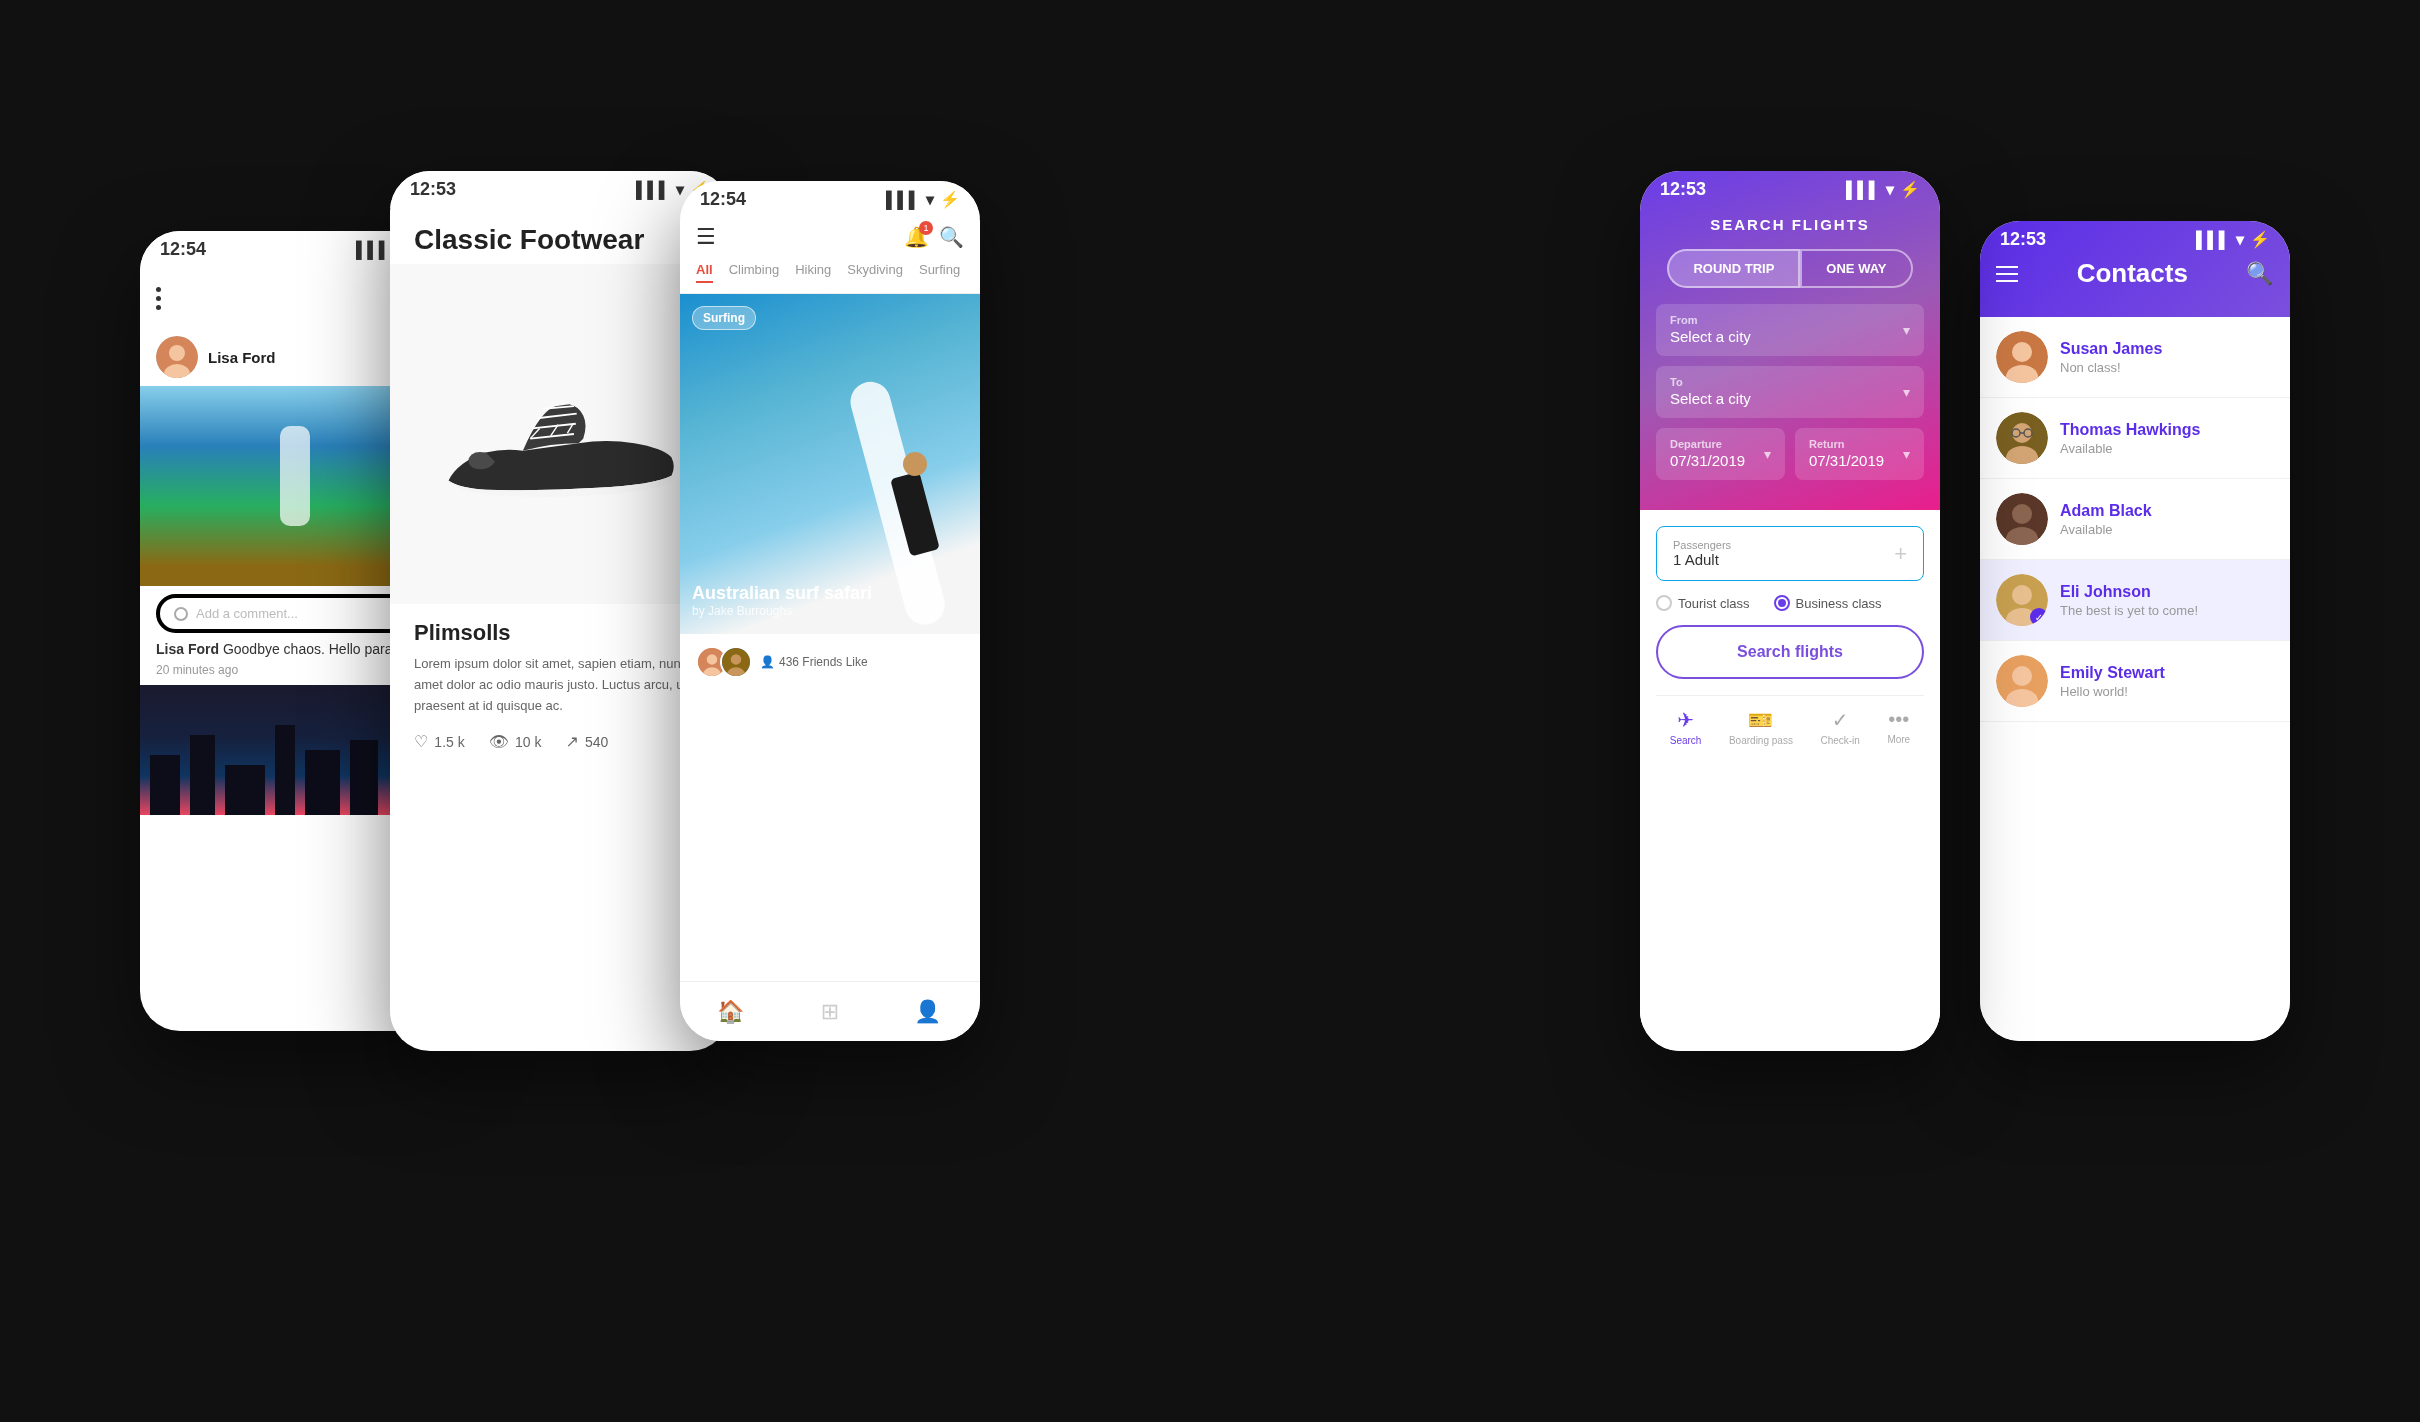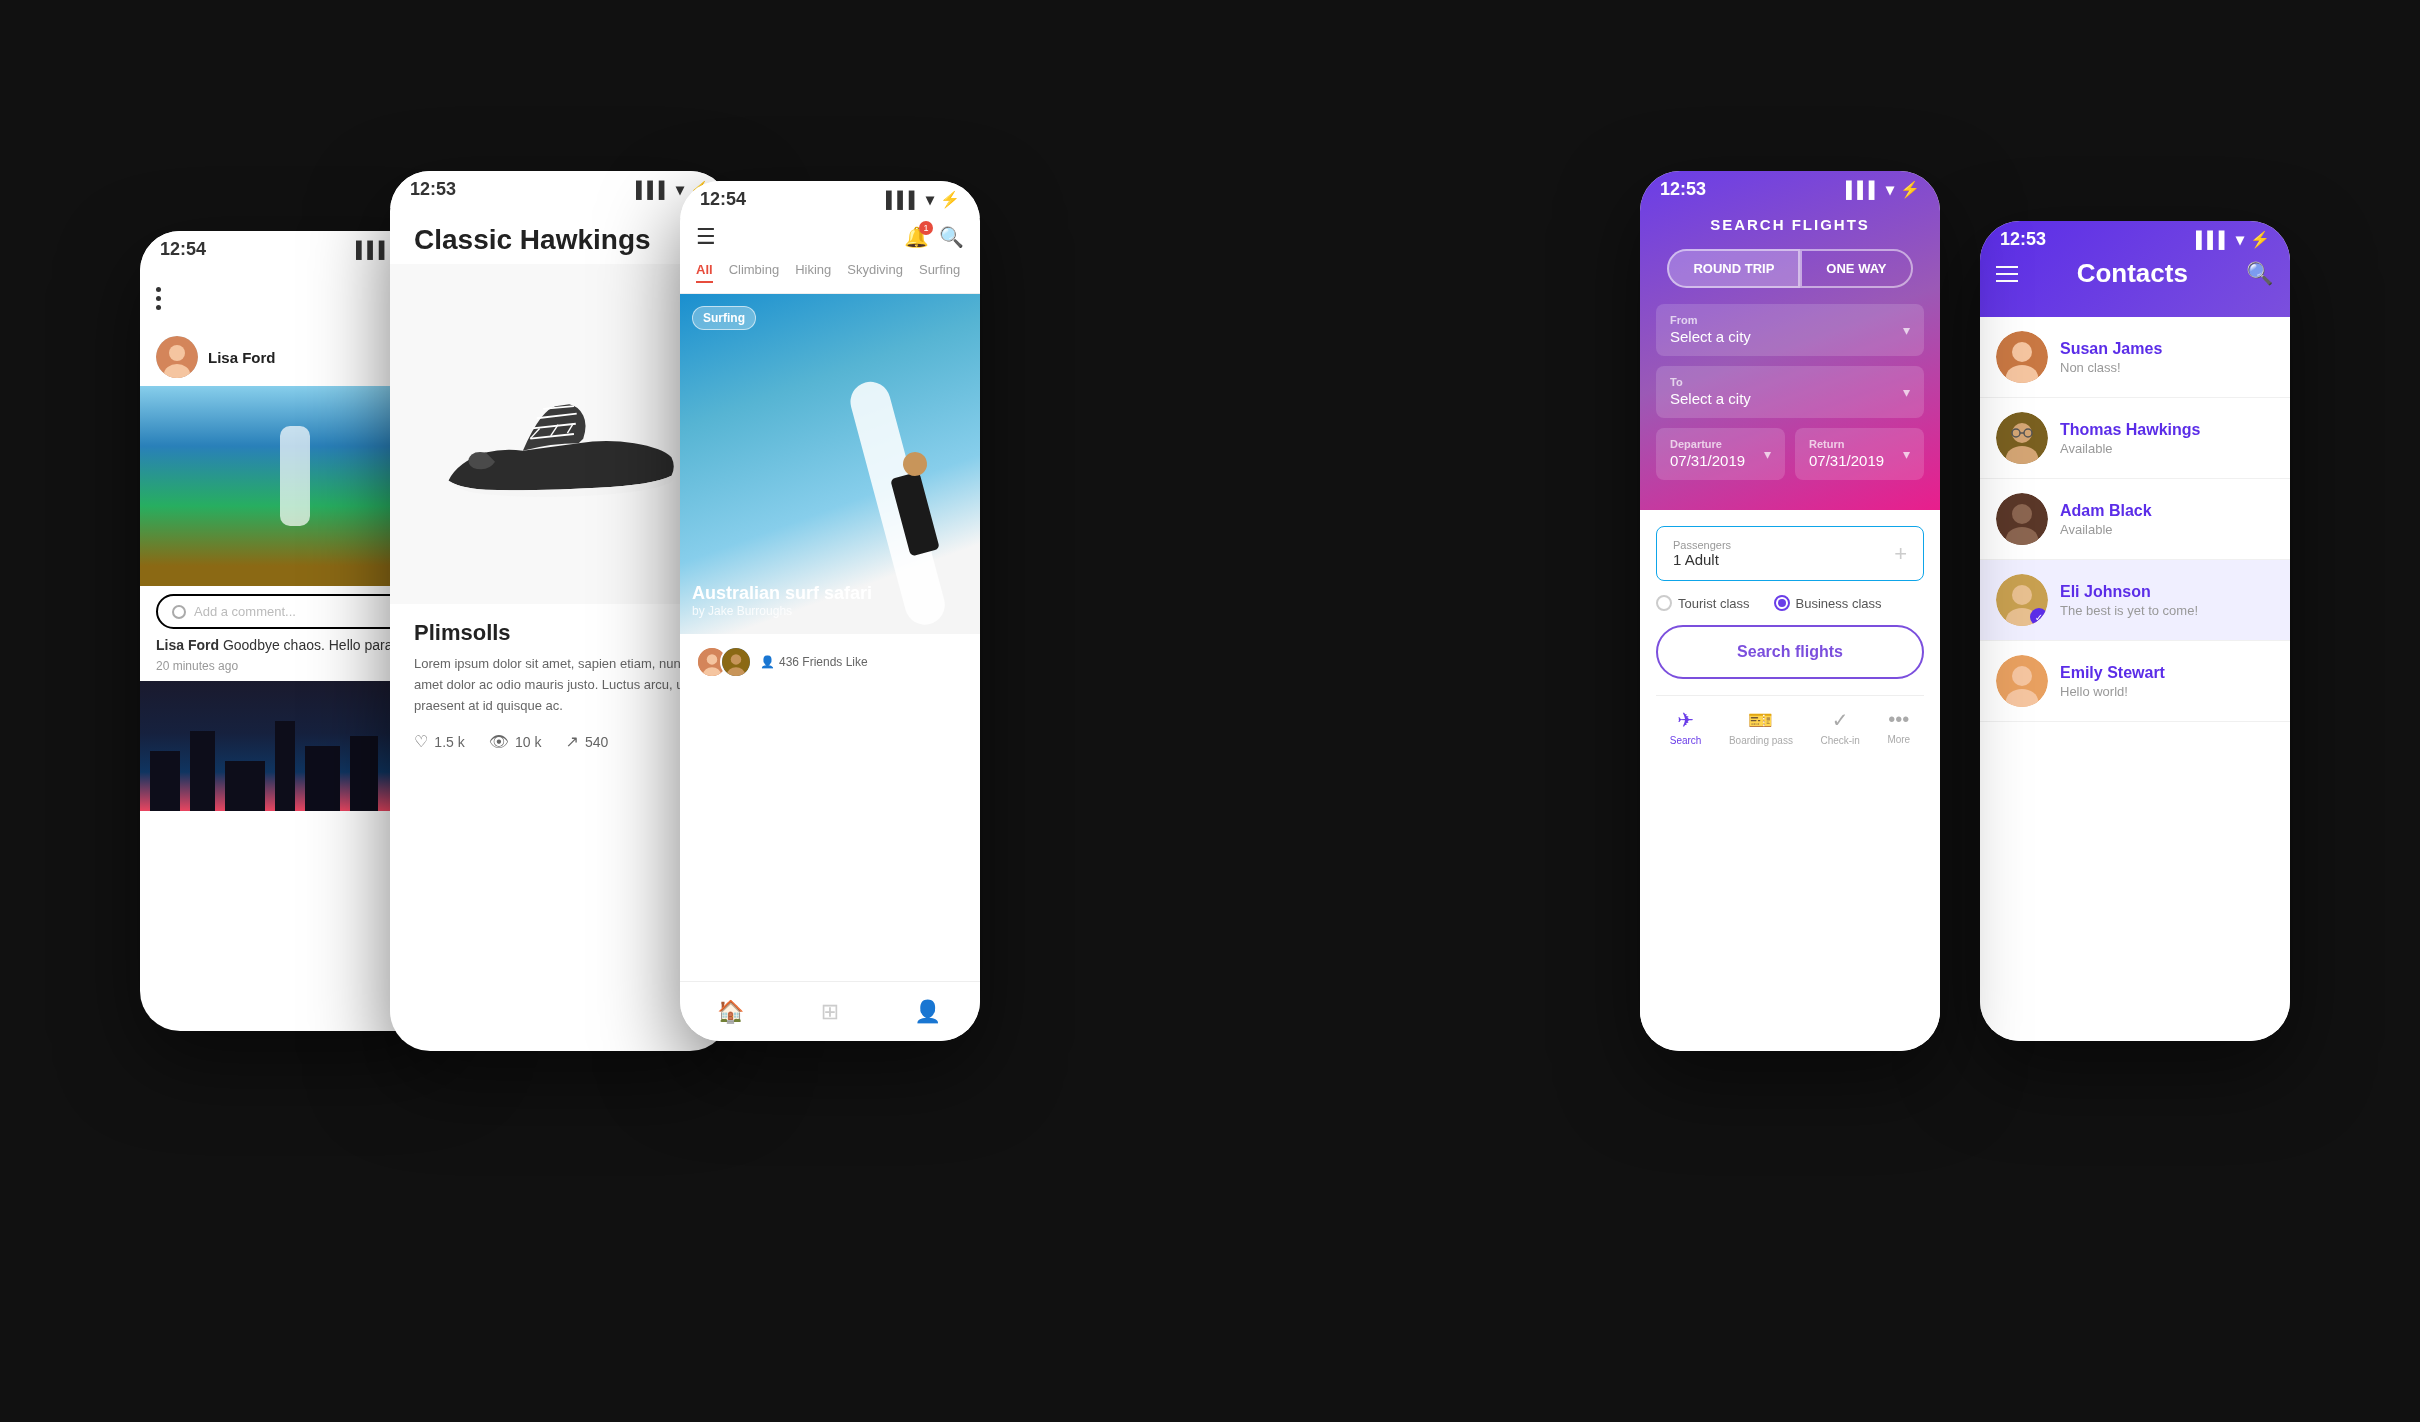--- a/index.html
+++ b/index.html
@@ -122,21 +122,21 @@
       height: 200px;
       background: linear-gradient(135deg, #1e6fa8 0%, #87ceeb 50%, #f0a500 100%);
       position: relative;
       overflow: hidden;
     }
 
     .p1-comment-box {
       display: flex;
       align-items: center;
       margin: 8px 16px;
-      border: 2px solid #000000;
+      border: 4px solid #000000;
       border-radius: 20px;
       padding: 8px 14px;
       gap: 8px;
     }
 
     .p1-comment-box .search-dot {
       width: 14px;
       height: 14px;
       border: 2px solid #aaa;
       border-radius: 50%;
@@ -764,21 +764,21 @@
   <div class="phone phone-2">
     <div class="status-bar">
       <span>12:53</span>
       <div class="status-icons">
         <span>▌▌▌</span>
         <span>▾</span>
         <span>⚡</span>
       </div>
     </div>
 
-    <div class="p2-title">Classic Hawkings</div>
+    <div class="p2-title">Classic Footwear</div>
 
     <div class="p2-product-area">
       <svg class="shoe-svg" viewBox="0 0 280 180" xmlns="http://www.w3.org/2000/svg">
 
         <path class="shoe-body" d="M20,140 Q30,120 60,110 Q80,105 100,108 L160,100 Q190,95 220,100 Q250,105 260,115 Q265,125 260,135 Q240,145 180,148 Q120,152 60,150 Q30,148 20,140Z" fill="#2c2c2c"></path>
 
         <path class="shoe-sole" d="M20,140 Q30,152 60,155 Q120,160 180,156 Q240,152 260,142 Q265,135 260,135 Q240,145 180,148 Q120,152 60,150 Q30,148 20,140Z" fill="#e8e8e8"></path>
 
         <path d="M100,108 Q110,85 120,72 Q128,62 135,60 L150,58 Q160,60 165,70 Q170,80 165,95 L160,100 Q130,100 100,108Z" fill="#3a3a3a"></path>
 

